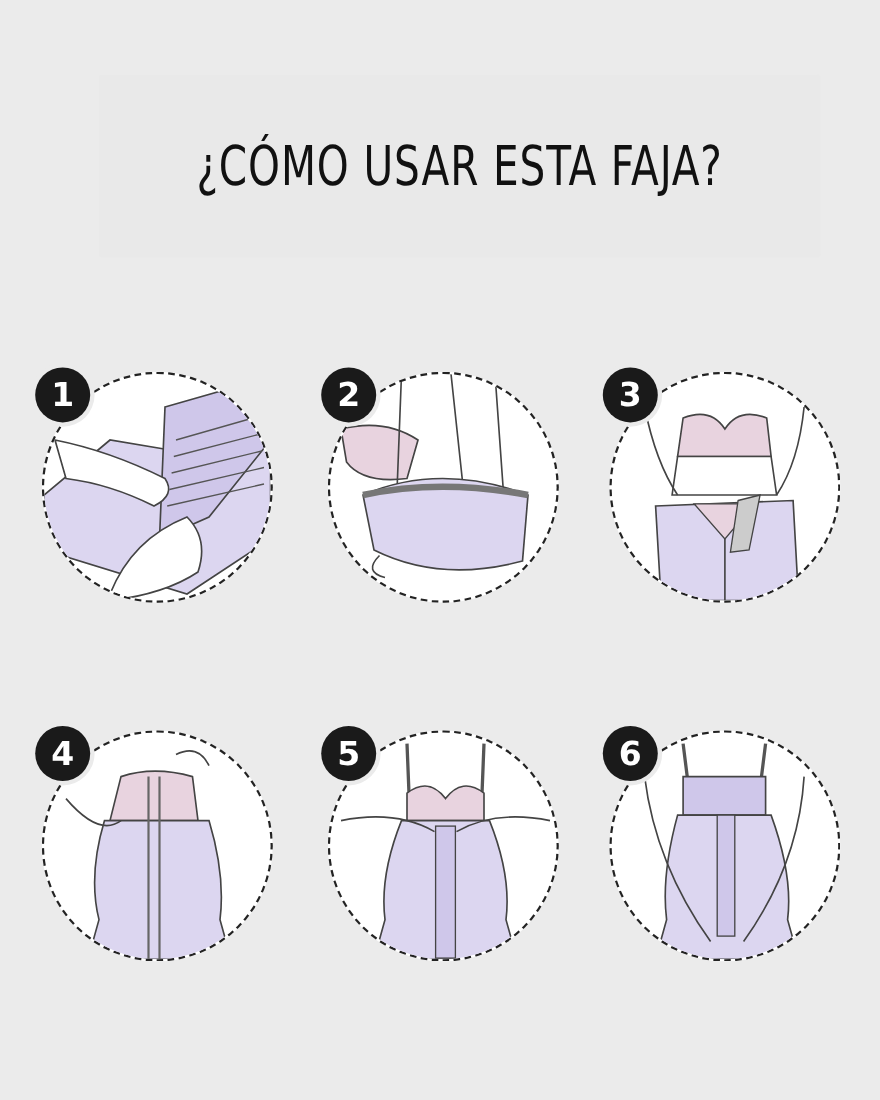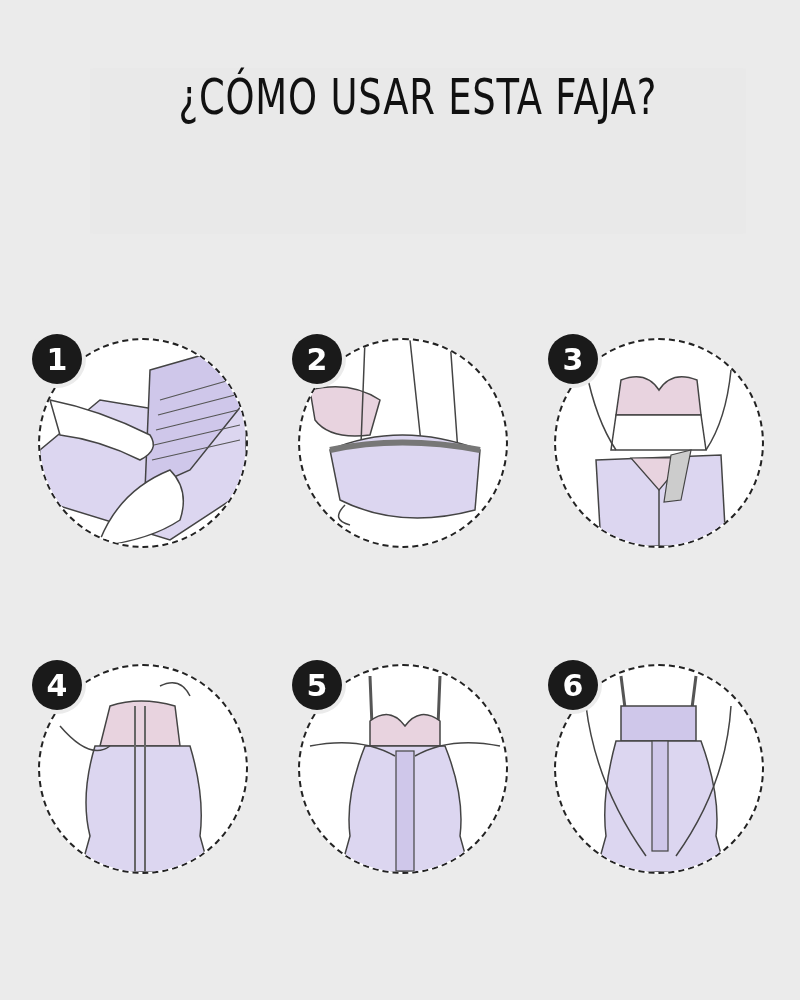--- a/index.html
+++ b/index.html
@@ -1,18 +1,18 @@
 <!DOCTYPE html>
 <html><head>
 <meta charset="utf-8">
 <style>
   html,body{margin:0;padding:0;}
   body{width:800px;height:1000px;background:#ebebeb;position:relative;overflow:hidden;font-family:"DejaVu Sans",sans-serif;}
   .title-box{position:absolute;left:90px;top:68px;width:656px;height:166px;background:#e9e9e9;border-radius:3px;
-    display:flex;justify-content:center;}
+    display:flex;align-items:center;justify-content:center;}
   .title{font-family:"DejaVu Sans Condensed","DejaVu Sans",sans-serif;font-stretch:condensed;font-size:50px;letter-spacing:1px;color:#111;
     transform:scaleX(0.82);white-space:nowrap;font-weight:500;}
   .step{position:absolute;width:210px;height:210px;}
   .circle{position:absolute;left:0;top:0;width:206px;height:206px;border-radius:50%;border:2px dashed #222;background:#fff;overflow:hidden;}
   .badge{position:absolute;left:-6px;top:-4px;width:50px;height:50px;border-radius:50%;background:#1a1a1a;color:#fff;
     display:flex;align-items:center;justify-content:center;font-family:"DejaVu Sans",sans-serif;font-weight:bold;font-size:30px;z-index:2;
     box-shadow:0 0 0 4px #ebebeb;}
   svg{position:absolute;left:0;top:0;}
 </style>
 </head>

